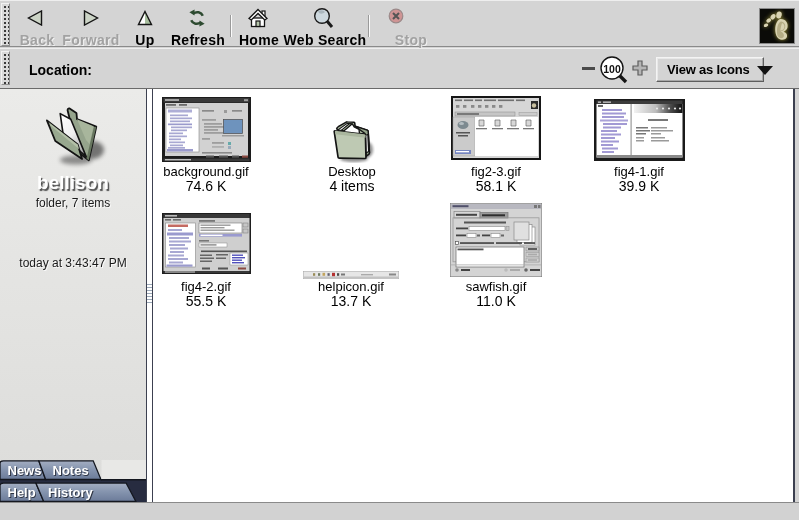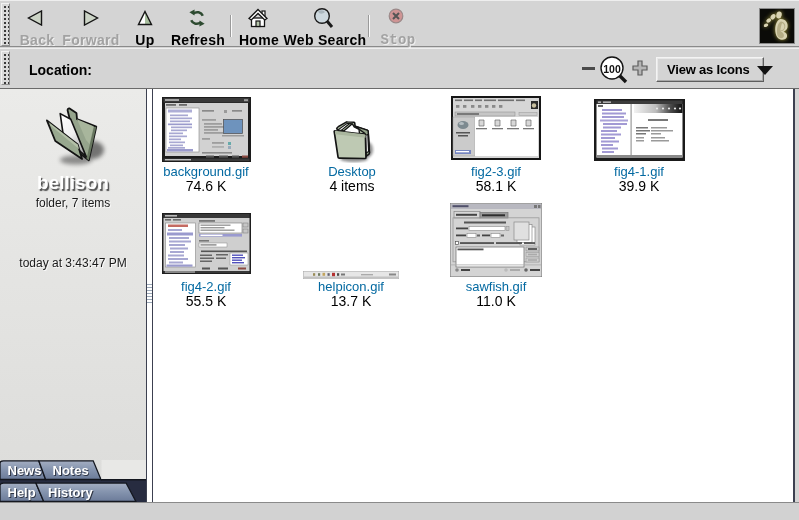--- a/index.html
+++ b/index.html
@@ -4,21 +4,21 @@
 <style>
 * { margin:0; padding:0; box-sizing:border-box; }
 html,body { width:799px; height:520px; overflow:hidden; }
 body { font-family:"Liberation Sans", sans-serif; background:#d4d4d4; position:relative; }
 .abs { position:absolute; }
 .tlabel { position:absolute; font-weight:bold; font-size:14px; letter-spacing:0.3px; white-space:nowrap; transform:translateX(-50%); }
 .tlabel.dis { color:#a2a2a2; text-shadow:1px 1px 0 #f0f0f0; }
 .handle { position:absolute; width:9px; background:#d9d9d9; border:1px solid; border-color:#f2f2f2 #8f8f8f #8f8f8f #f2f2f2;
   background-image:radial-gradient(circle at 2px 2px, #3a3a3a 0.8px, transparent 1.3px);
   background-size:4px 4px; background-position:1px 1px; }
-.namelbl { position:absolute; font-size:13px; color:#0369a1; white-space:nowrap; transform:translateX(-50%); }
+.namelbl { position:absolute; font-size:13px; color:#000000; white-space:nowrap; transform:translateX(-50%); }
 .sizelbl { position:absolute; font-size:14px; color:#000000; white-space:nowrap; transform:translateX(-50%); }
 </style>
 </head>
 <body>
 
 <div class="abs" id="toolbar" style="left:0;top:0;width:799px;height:47px;background:#d4d4d4;border-top:1px solid #eeeeee;border-bottom:1px solid #8a8a8a;">
   <div class="handle" style="left:1px;top:2px;height:43px;"></div>
 
   <svg class="abs" style="left:27px;top:9px" width="16" height="16" viewBox="0 0 16 16">
     <polygon points="14.5,1 14.5,15 1.5,8" fill="#ccd4c6" stroke="#141414" stroke-width="1.4"></polygon>
@@ -59,21 +59,21 @@
     <path d="M5,4 a5,4 0 0 1 7,1 a4,3 0 0 1 -6,1 Z" fill="#aab6bd"></path>
     <line x1="14" y1="14" x2="19" y2="20" stroke="#1a1a1a" stroke-width="3"></line>
   </svg>
   <div class="tlabel" style="left:325px;top:31px;">Web Search</div>
   <div class="abs" style="left:368px;top:14px;width:2px;height:22px;background:#fbfbfb;border-left:1px solid #9a9a9a;"></div>
 
   <svg class="abs" style="left:388px;top:7px" width="16" height="16" viewBox="0 0 16 16">
     <circle cx="8" cy="8" r="6.8" fill="#cf9494" stroke="#9a8888" stroke-width="1.2"></circle>
     <path d="M5,5 L11,11 M11,5 L5,11" stroke="#555" stroke-width="2"></path>
   </svg>
-  <div class="tlabel dis" style="left:398px;top:31px;font-family:Liberation Mono, monospace;">Stop</div>
+  <div class="tlabel dis" style="left:411px;top:31px;">Stop</div>
 
   <div class="abs" style="left:759px;top:7px;width:36px;height:36px;background:#0b0b08;border:1px solid #8a8a8a;">
     <svg width="34" height="34" viewBox="0 0 34 34">
       <defs>
           <filter id="glow" x="-40%" y="-40%" width="180%" height="180%">
             <feGaussianBlur stdDeviation="2"></feGaussianBlur>
           </filter>
         </defs>
       <g filter="url(#glow)" fill="#aca243" opacity="0.95">
         <path d="M20,10 C25.5,9.5 28.5,14 27.5,18.5 C27,20.5 25.5,22 23.5,22.7 C26,23.2 27.5,25.4 27,27.7 C26.3,30.8 21.5,31.8 18.5,29.5 C15,26.8 14.5,19 16,15 C17,12.3 18.3,10.6 20,10 Z"></path>

